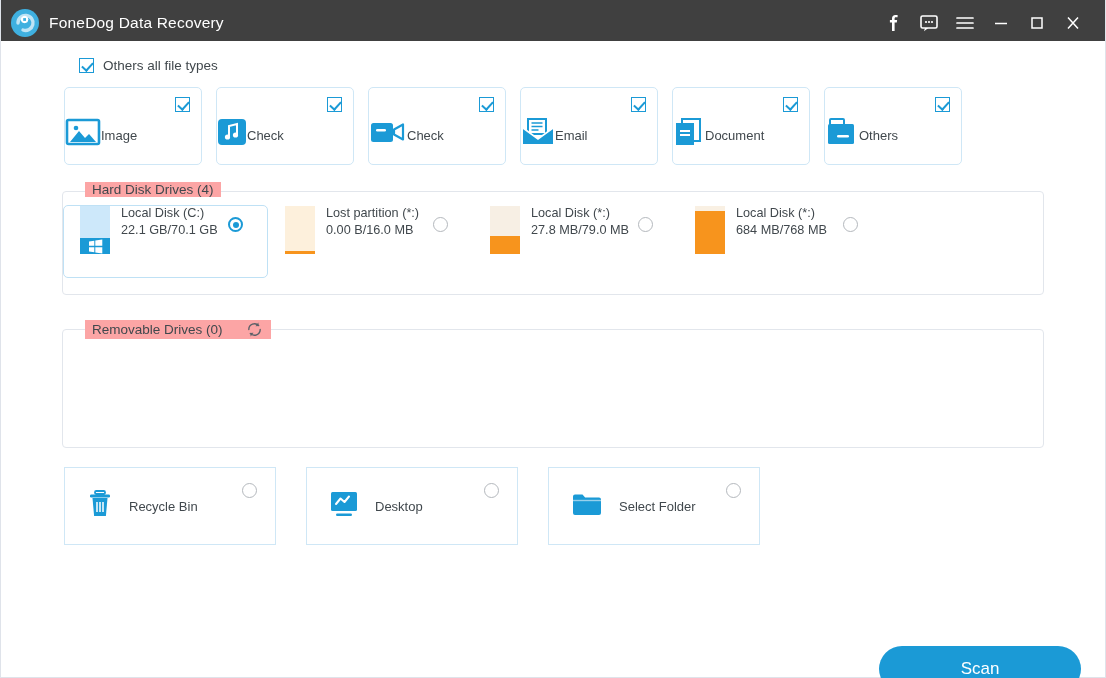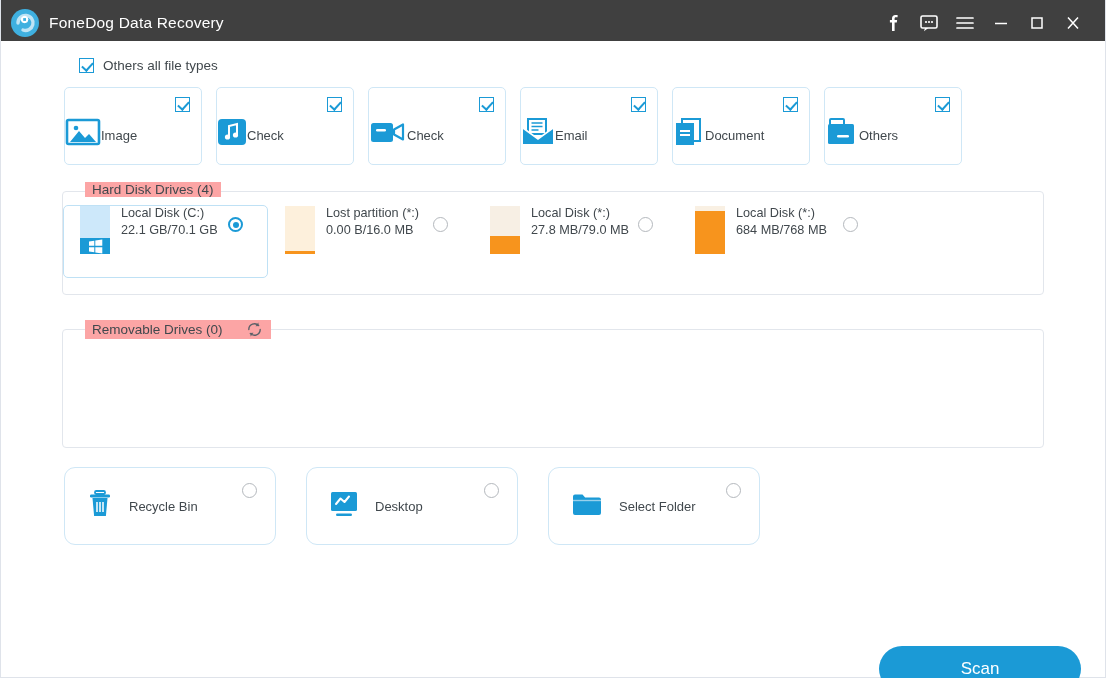--- a/index.html
+++ b/index.html
@@ -141,21 +141,21 @@
   }
   .win-logo { position: relative; }
   
   .removable-box { height: 119px; }
   .refresh-btn { display: flex; align-items: center; cursor: pointer; }
   
   .loccards { display: flex; gap: 30px; margin: 19px 0 0 63px; }
   .loccard {
     width: 212px; height: 78px;
     border: 1px solid #cfe7f6;
-    border-radius: 11px;
+    border-radius: 0;
     position: relative;
     display: flex; align-items: center;
     padding-left: 22px; gap: 16px;
   }
   .loccard .radio { top: 15px; right: 18px; }
   .loc-label { font-size: 13px; color: #41484d; }
   
   .scan-btn {
     position: absolute;
     left: 878px; top: 605px;

